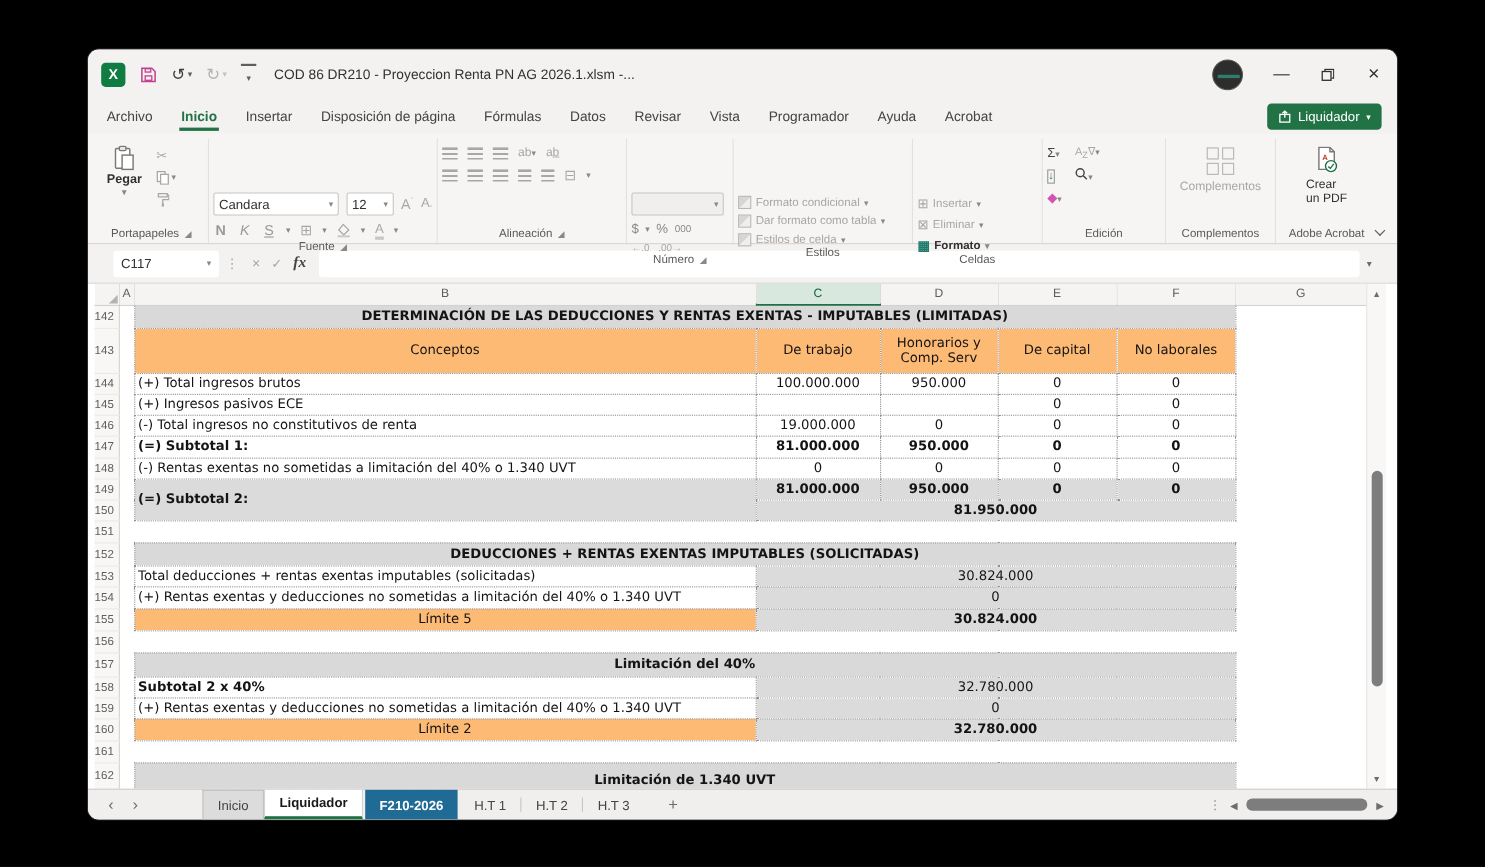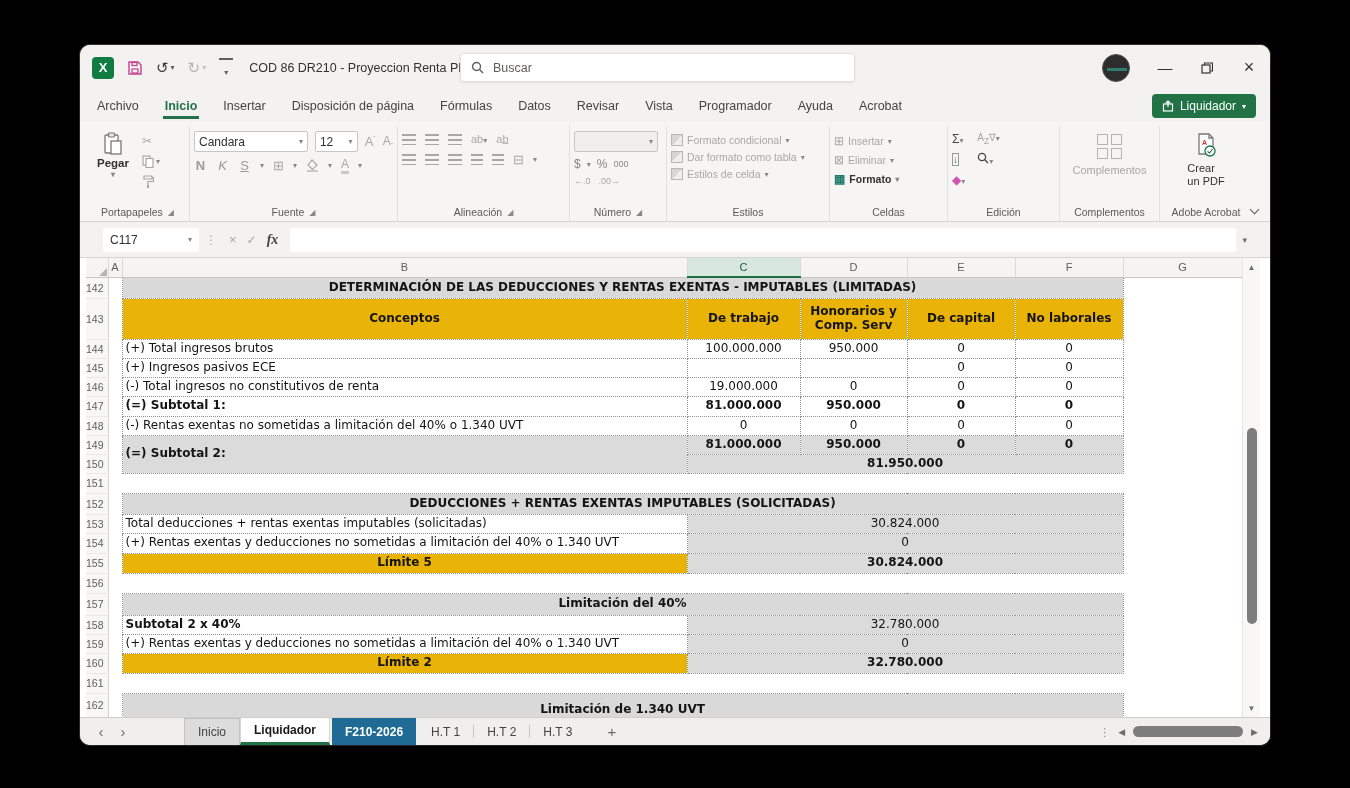--- a/index.html
+++ b/index.html
@@ -38,21 +38,21 @@
   .rbody { flex:1; display:flex; align-items:flex-start; }
   .rlabel { height:18px; font-size:10.5px; color:#5c5a58; display:flex; align-items:center; justify-content:center; gap:5px; white-space:nowrap; }
   .launcher { font-size:8px; color:#8a8886; }
   .g { color:#a9a7a5; } .dk { color:#444; }
   .dd { font-size:8px; color:#8a8886; }
   .paste-btn { width:46px; display:flex; flex-direction:column; align-items:center; font-size:11.5px; color:#323130; gap:1px; padding-top:4px;font-weight:bold; }
   .mini-col { display:flex; flex-direction:column; gap:6px; padding:6px 2px 0 6px; font-size:12px; }
   .mi { display:flex; align-items:center; gap:2px; height:14px; }
   .selbox { height:21px; background:#fff; border:1px solid #c8c6c4; border-radius:2px; font-size:12px; color:#323130;
             display:flex; align-items:center; justify-content:space-between; padding:0 4px; }
-  .fuente-rows, .num-rows, .estilos-rows, .celdas-rows { display:flex; flex-direction:column; gap:5px; padding-top:3px; }
+  .fuente-rows, .num-rows, .estilos-rows, .celdas-rows { display:flex; flex-direction:column; gap:5px; padding-top:3px;margin-top:44px; }
   .frow { display:flex; align-items:center; gap:7px; font-size:13px; }
   .nks { font-size:13px; color:#9c9a98; width:13px; text-align:center; }
   .bars { width:14px; height:11px; background:repeating-linear-gradient(#a9a7a5 0 2px, transparent 2px 5px); }
   .alin-grid { display:flex; flex-direction:column; gap:7px; padding-top:5px; }
   .arow { display:flex; align-items:center; gap:9px; }
   .est-item { display:flex; align-items:center; gap:4px; font-size:10.5px; color:#a9a7a5; white-space:nowrap; }
   .est-ico { width:12px; height:12px; border:1px solid #b9b7b5; background:linear-gradient(135deg,#d8d6d4 50%,#eee 50%); }
   .celda-item { display:flex; align-items:center; gap:4px; font-size:10.5px; white-space:nowrap; }
   .ed-grid { display:grid; grid-template-columns:auto auto; gap:6px 12px; padding-top:4px; font-size:12px; }
   .fill-ico { width:13px; height:13px; border:1px solid #9a9896; color:#1f7a6b; font-size:10px; line-height:11px; text-align:center; }
@@ -77,21 +77,21 @@
   table.sheet { border-collapse:collapse; table-layout:fixed; margin-left:6px; font-family:"DejaVu Sans", sans-serif; }
   .ch, .corner { background:#f5f4f2; border-right:1px solid #dcdad8; border-bottom:1px solid #c9c7c5; font-size:11px; font-weight:normal;
         color:#5f5d5b; text-align:center; height:19px; font-family:"Liberation Sans", sans-serif; position:relative; }
   .ch.sel { background:#d8e8de; color:#17613a; border-bottom:2px solid #1e7145; }
   .corner .tri { position:absolute; right:1px; bottom:1px; width:0; height:0; border-style:solid; border-width:0 0 8px 8px; border-color:transparent transparent #b5b3b1 transparent; }
   .gut { background:#f8f7f6; border-right:1px solid #d4d2d0; border-bottom:1px solid #ebe9e7; font-size:10.5px; color:#605e5c;
          text-align:right; padding-right:4px; font-family:"Liberation Sans", sans-serif; }
   td.cell { border:1px dotted #8f8f8f; font-size:12px; color:#141414; vertical-align:middle; padding:0 3px; overflow:hidden; line-height:1.15; }
   td.bc { border:none; background:#fff; }
   .title { background:#d9d9d9; font-weight:bold; text-align:center; font-size:13.5px; }
-  .hdr { background:#eab308; font-weight:bold; text-align:center; }
+  .hdr { background:#fdba74; font-weight:normal; text-align:center; }
   .lbl { text-align:left; padding-left:5px; }
   .lblb { text-align:left; padding-left:5px; font-weight:bold; }
   .val { text-align:center; }
   .valb { text-align:center; font-weight:bold; }
   .gy { background:#dbdbdb; }
   .clipwrap { height:22px; overflow:hidden; line-height:30px; }
 
   
   .vscroll { position:absolute; right:10px; top:0; bottom:0; width:18px; background:#f8f7f6; border-left:1px solid #e8e6e4; }
   .vscroll .arr { height:18px; display:flex; align-items:center; justify-content:center; font-size:8px; color:#6f6d6b; }
@@ -130,27 +130,20 @@
             <rect x="5" y="2.5" width="5" height="3" fill="none" stroke="#c2418f" stroke-width="1.2"></rect>
           </svg>
       </span>
       <span class="qbtn">↺<span class="dd">▾</span></span>
       <span class="qbtn dis">↻<span class="dd">▾</span></span>
       <span class="qbtn">
           <span class="qat-more"><span class="dd">▾</span></span>
         </span>
     </div>
     <span class="title-text">COD 86 DR210 - Proyeccion Renta PN AG 2026.1.xlsm  -...</span>
-    <div class="searchbox">
-      <svg width="13" height="13" viewBox="0 0 13 13">
-          <circle cx="5.5" cy="5.5" r="4" fill="none" stroke="#605e5c" stroke-width="1.4"></circle>
-          <line x1="8.6" y1="8.6" x2="12" y2="12" stroke="#605e5c" stroke-width="1.4"></line>
-        </svg>
-      <span>Buscar</span>
-    </div>
     <div class="win-right">
       <div class="avatar"></div>
       <div class="wc">—</div>
       <div class="wc">
         <svg width="12" height="12" viewBox="0 0 12 12">
             <rect x="1" y="3" width="8" height="8" fill="none" stroke="#323130" stroke-width="1.2"></rect>
             <path d="M3.5 3V1h8v8h-2" fill="none" stroke="#323130" stroke-width="1.2"></path>
           </svg>
       </div>
       <div class="wc" style="font-size:18px;">×</div>

